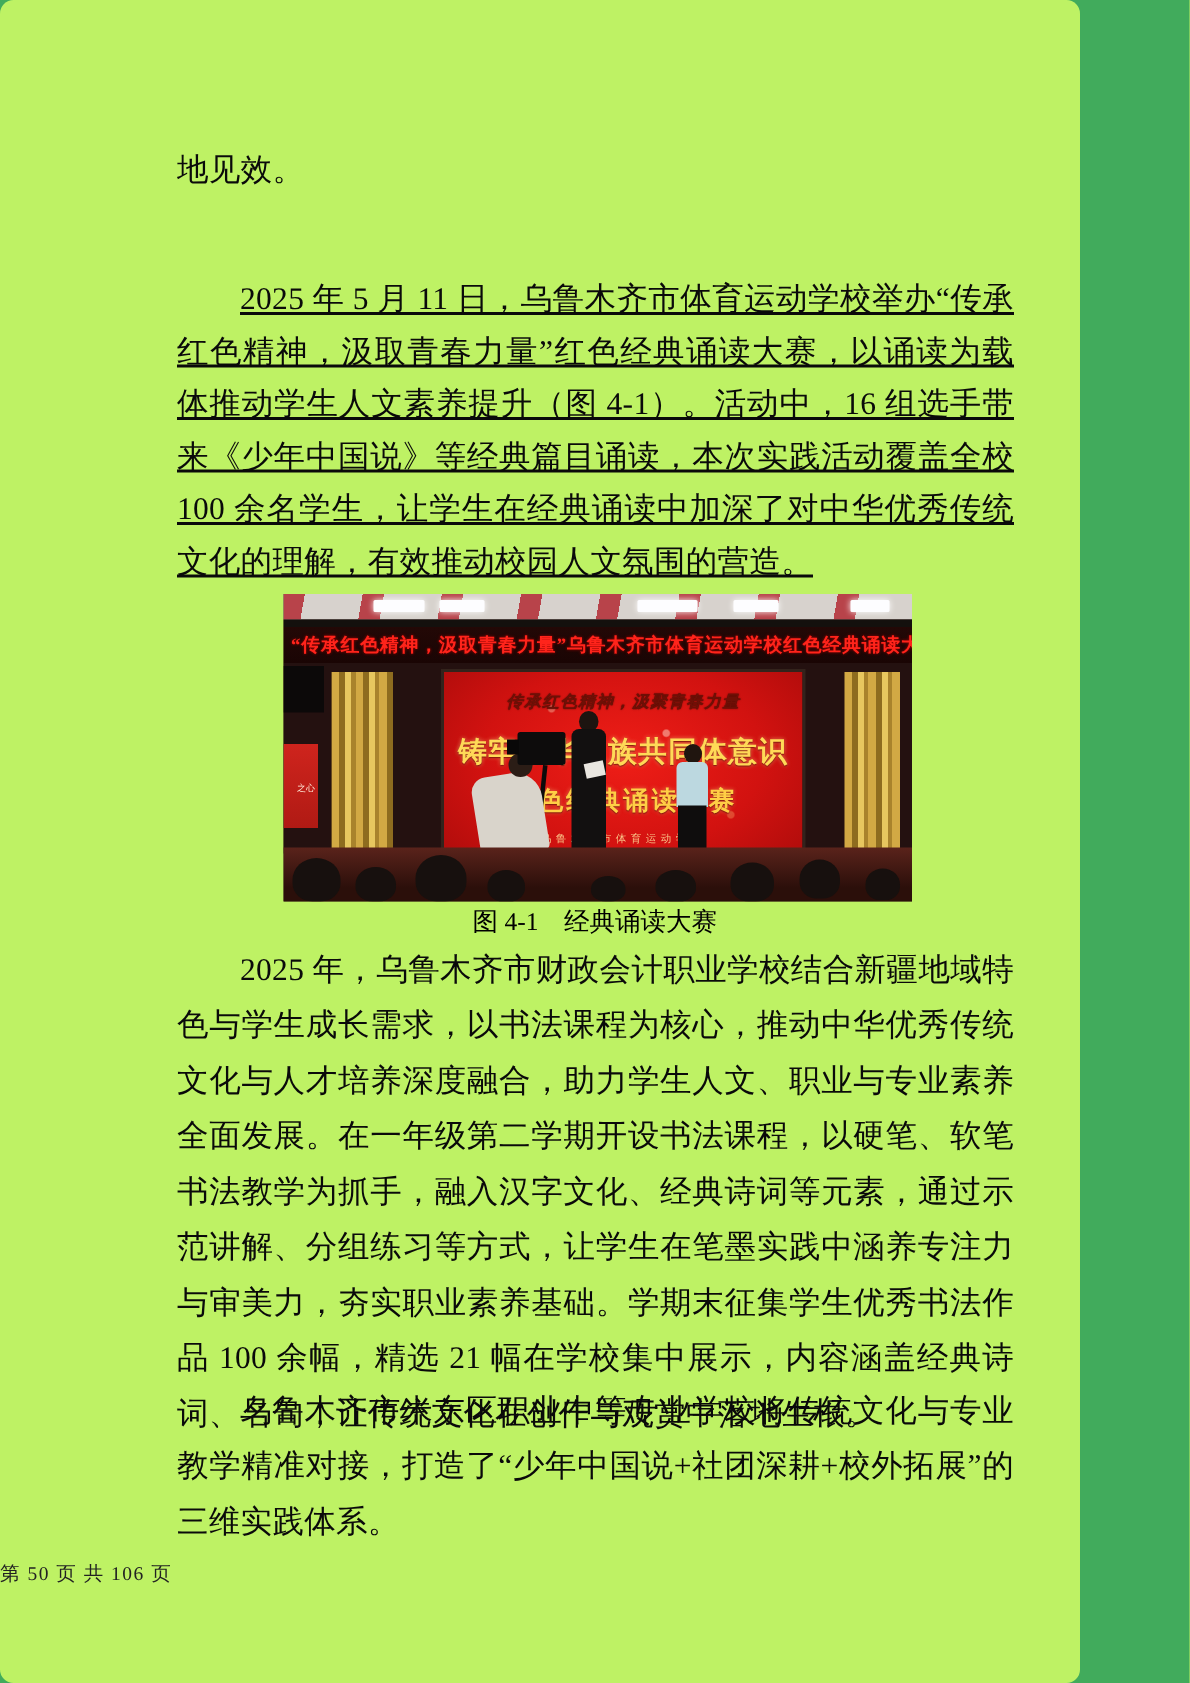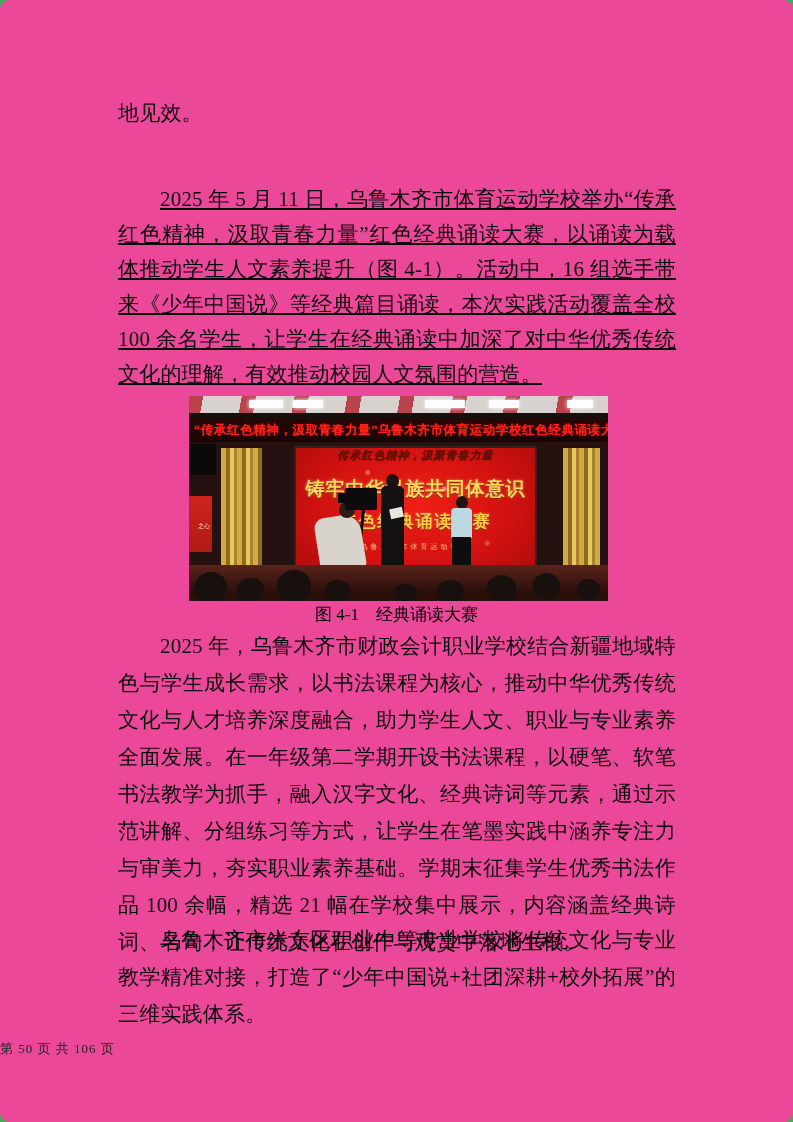--- a/index.html
+++ b/index.html
@@ -5,22 +5,22 @@
   html,body { margin:0; padding:0; }
   body {
     width:793px; height:1122px;
     background:#41ab5c;
     font-family:"Liberation Serif","DejaVu Serif",serif;
     position:relative;
     overflow:hidden;
   }
   .page {
     position:absolute; left:0; top:0;
-    width:793px; height:1122px;
-    background:#ec4899;
+    width:720px; height:1122px;
+    background:#bef264;
     border-radius:9px;
     color:#000;
   }
   .tblock {
     position:absolute; left:118px; width:558px;
     font-size:21px; line-height:35px;
     text-align:justify;
     letter-spacing:0.2px;
     color:#0a0a0a;
   }
@@ -73,21 +73,21 @@
       radial-gradient(circle at 30% 18%, rgba(255,230,200,0.35) 0 2px, rgba(0,0,0,0) 3px),
       radial-gradient(circle at 62% 30%, rgba(255,240,220,0.45) 0 2px, rgba(0,0,0,0) 3px),
       radial-gradient(circle at 80% 70%, rgba(255,200,120,0.30) 0 2px, rgba(0,0,0,0) 3px),
       radial-gradient(circle at 20% 75%, rgba(255,190,120,0.25) 0 2px, rgba(0,0,0,0) 3px),
       radial-gradient(ellipse at 50% 42%, #ef1e17 0%, #d21210 55%, #a80b0a 100%);
     border:2px solid #33231c;
     box-sizing:border-box;
     text-align:center;
   }
   .ph-script {
-    font-size:11px; font-weight:bold; font-style:italic;
+    margin-top:12px; font-size:11px; font-weight:bold; font-style:italic;
     color:#6e1006; letter-spacing:1px;
     text-shadow:0 0 1px #3c0800;
   }
   .ph-title1 {
     margin-top:13px; font-size:19px; font-weight:bold;
     color:#ffd957; letter-spacing:1px;
     text-shadow:0 1px 1px #7c1208, 0 0 3px rgba(255,230,150,0.6);
   }
   .ph-title2 {
     margin-top:8px; font-size:17px; font-weight:bold;

